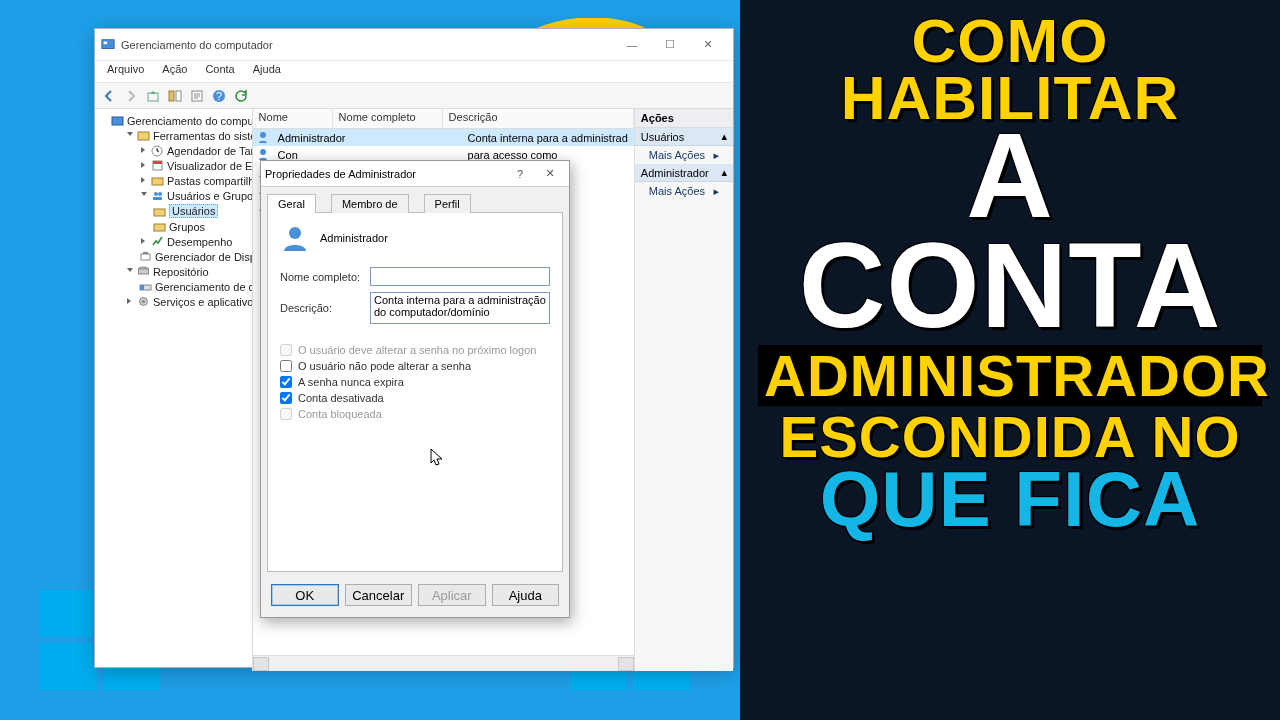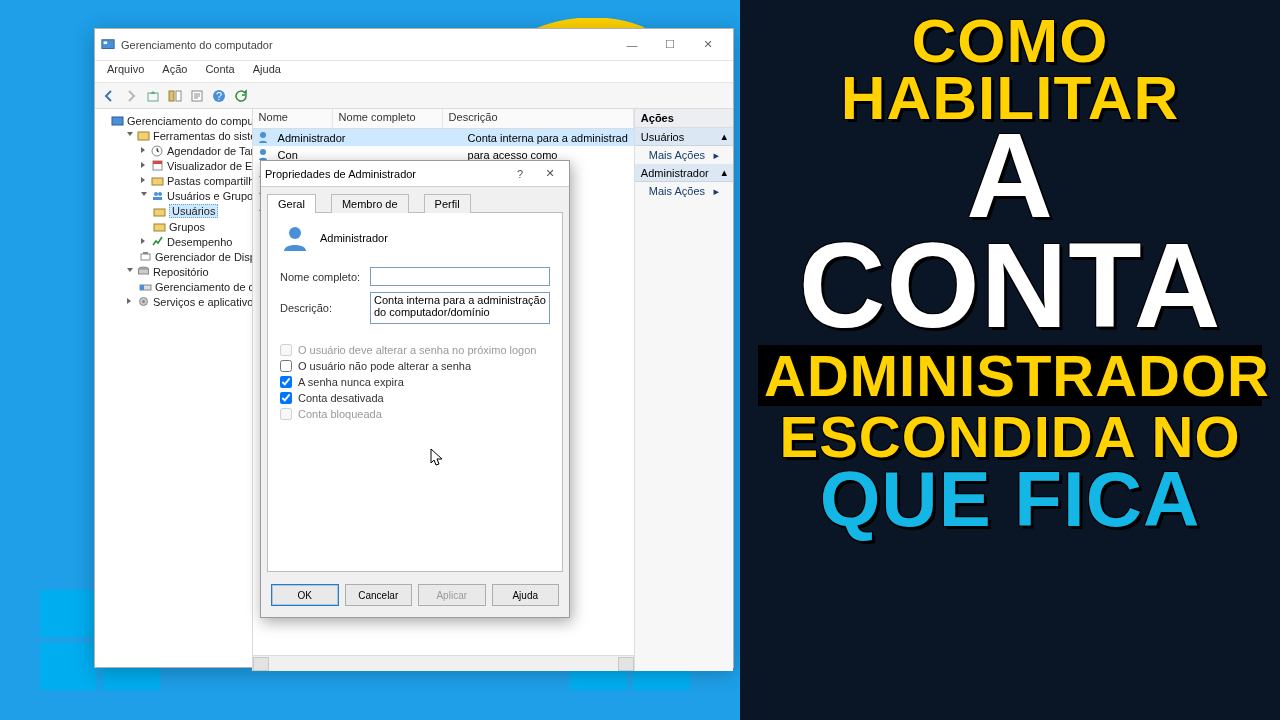--- a/index.html
+++ b/index.html
@@ -67,21 +67,21 @@
 .usericon{display:flex;align-items:center;gap:10px;margin-bottom:14px}
 .usericon .bigic{width:30px;height:30px}
 .frow{display:flex;align-items:center;gap:8px;margin:6px 0}
 .frow label{width:82px;color:#333}
 .frow input[type=text]{flex:1;height:19px;border:1px solid #7a9acb;padding:1px 3px;font-size:11px}
 .frow textarea{flex:1;height:32px;border:1px solid #7a9acb;padding:1px 3px;font-size:11px;resize:none}
 .chk{display:flex;align-items:center;gap:6px;margin:4px 0;color:#333}
 .chk.disabled{color:#9a9a9a}
 .chk input{width:12px;height:12px}
 .dlg-btns{display:flex;gap:6px;justify-content:flex-end;padding:6px 10px}
-.dlg-btns button{width:68px;height:22px;background:#e9e9e9;border:1px solid #adadad;font-size:10px}
+.dlg-btns button{width:68px;height:22px;background:#e9e9e9;border:1px solid #adadad;font-size:13px}
 .dlg-btns button.primary{border:1px solid #2e77bd;box-shadow:inset 0 0 0 1px #a3c8ea}
 .dlg-btns button:disabled{color:#9a9a9a}
 .cursor{position:absolute;left:430px;top:448px;width:14px;height:20px;pointer-events:none}
 </style>
 </head>
 <body>
 
 <div class="canvas">
   <div class="winlogo left">
       <div></div>

